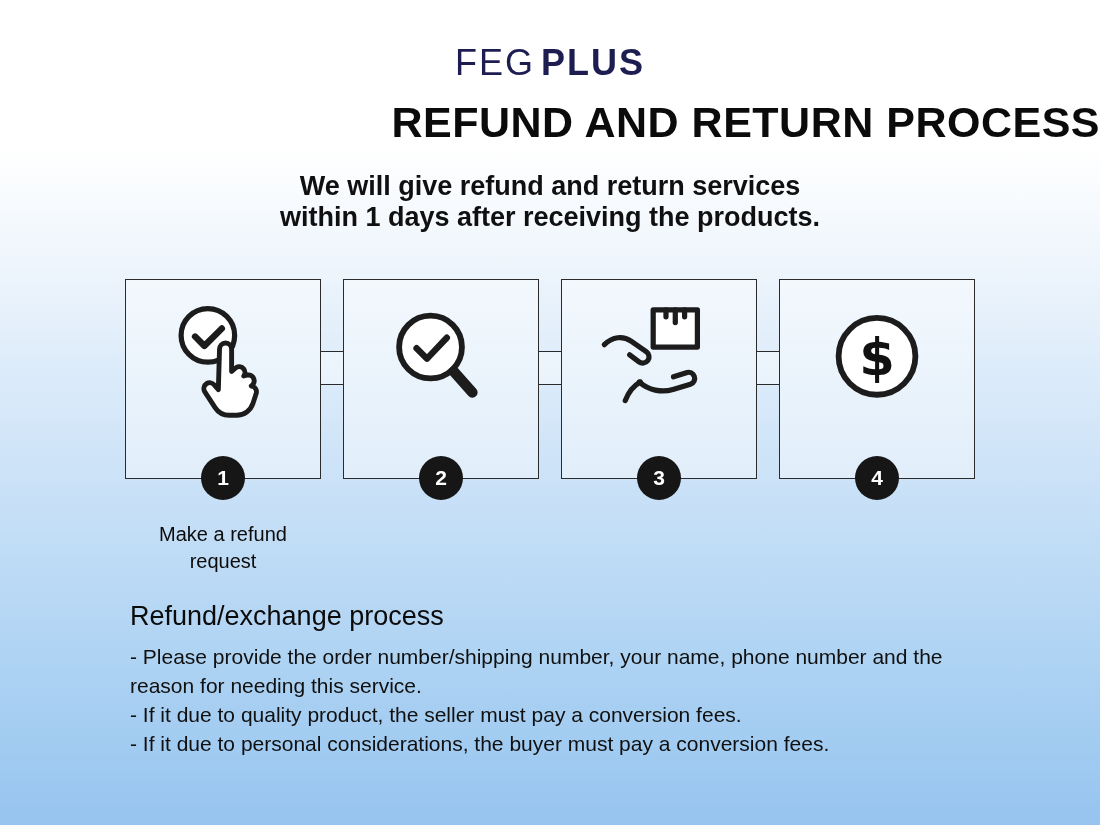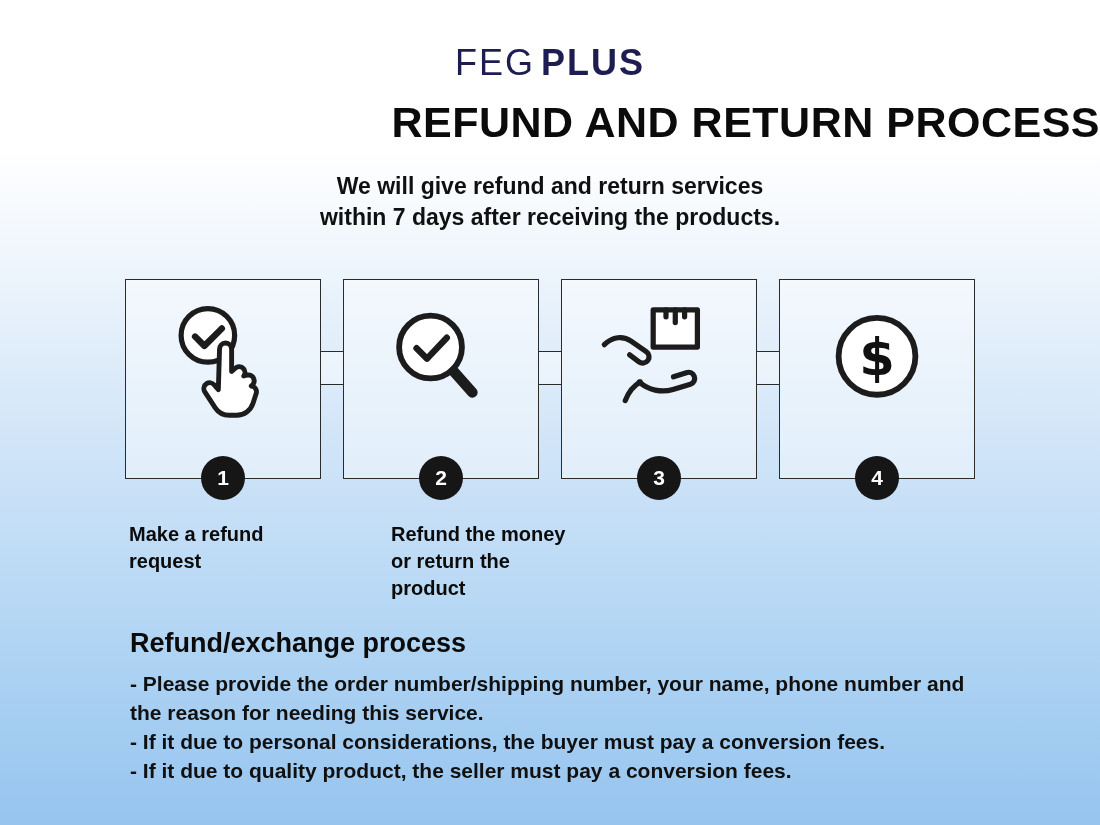--- a/index.html
+++ b/index.html
@@ -33,21 +33,21 @@
     text-align: right;
     margin-top: 14px;
     font-size: 43px;
     font-weight: 800;
     letter-spacing: 0.5px;
     color: #0b0b0b;
   }
   .subtitle {
     text-align: center;
     margin-top: 24px;
-    font-size: 23px;
+    font-size: 27px;
     font-weight: 700;
     line-height: 31px;
     color: #101010;
   }
   .steps-row {
     width: 850px;
     margin: 46px auto 0 auto;
     display: flex;
     align-items: flex-start;
   }
@@ -91,58 +91,59 @@
     justify-content: center;
   }
   .labels-row {
     width: 850px;
     margin: 42px auto 0 auto;
     display: flex;
   }
   .step-label {
     width: 196px;
     flex: 0 0 auto;
+    text-align: center;
     font-size: 20px;
-    font-weight: 700;
+    font-weight: 400;
     line-height: 27px;
     color: #0b0b0b;
     padding: 0 4px;
   }
   .label-spacer { width: 22px; flex: 0 0 auto; }
   .refund-section {
     width: 845px;
     margin: 26px 0 0 130px;
   }
   .refund-heading {
     font-size: 27px;
-    font-weight: 700;
+    font-weight: 400;
     color: #0b0b0b;
     margin-bottom: 10px;
   }
   .refund-item {
     font-size: 21px;
-    font-weight: 700;
+    font-weight: 400;
     line-height: 29px;
     color: #101010;
   }
 </style>
 </head>
 <body>
 
 <div class="page">
 
   <div class="logo">
     <span class="logo-feg">FEG</span><span class="logo-plus">PLUS</span>
   </div>
 
   <h1 class="title">REFUND AND RETURN PROCESS</h1>
 
   <div class="subtitle">
     <div>We will give refund and return services</div>
-    <div>within 7 days after receiving the products.</div>
+    <div>within 1 days after receiving the products.</div>
   </div>
 
   <div class="steps-row">
 
     <div class="step-box">
       <svg class="step-icon" viewBox="0 0 110 100" xmlns="http://www.w3.org/2000/svg">
         <circle cx="42" cy="28" r="23" fill="#ffffff" stroke="#1c1c1c" stroke-width="4.5"></circle>
         <path d="M31 29 l8 8 l15 -15" fill="none" stroke="#1c1c1c" stroke-width="5.5" stroke-linecap="round" stroke-linejoin="round"></path>
         <path d="M52 40 c0 -3 2.3 -5.5 5.2 -5.5 c2.9 0 5.2 2.5 5.2 5.5 v19 l3.2 -2.8 c2 -1.8 5.2 -1.6 7 0.4 c1.6 1.8 1.7 4.4 0.3 6.3 l2.5 -0.7 c2.7 -0.8 5.5 0.8 6.2 3.5 c0.6 2.2 -0.4 4.6 -2.3 5.8 l0.9 0.2 c2.7 0.8 4.2 3.7 3.3 6.3 l-2.7 8.4 c-2 6.1 -7.6 10.2 -14 10.2 h-6.4 c-5 0 -9.5 -2.5 -12.2 -6.6 l-8.8 -13.4 c-1.5 -2.4 -0.9 -5.6 1.5 -7.1 c2 -1.3 4.8 -1 6.4 0.9 l3.7 4.2 z" fill="#ffffff" stroke="#1c1c1c" stroke-width="4.2" stroke-linecap="round" stroke-linejoin="round"></path>
       </svg>
@@ -186,23 +187,22 @@
       <div class="step-num">4</div>
     </div>
 
   </div>
 
   <div class="labels-row">
     <div class="step-label">Make a refund request</div>
     <div class="label-spacer"></div>
     <div class="label-spacer"></div>
     <div class="label-spacer"></div>
-    <div class="step-label">Refund the money or return the product</div>
   </div>
 
   <div class="refund-section">
     <h2 class="refund-heading">Refund/exchange process</h2>
     <p class="refund-item">- Please provide the order number/shipping number, your name, phone number and the reason for needing this service.</p>
+    <p class="refund-item">- If it due to quality product, the seller must pay a conversion fees.</p>
     <p class="refund-item">- If it due to personal considerations, the buyer must pay a conversion fees.</p>
-    <p class="refund-item">- If it due to quality product, the seller must pay a conversion fees.</p>
   </div>
 
 </div>
 
 </body></html>

